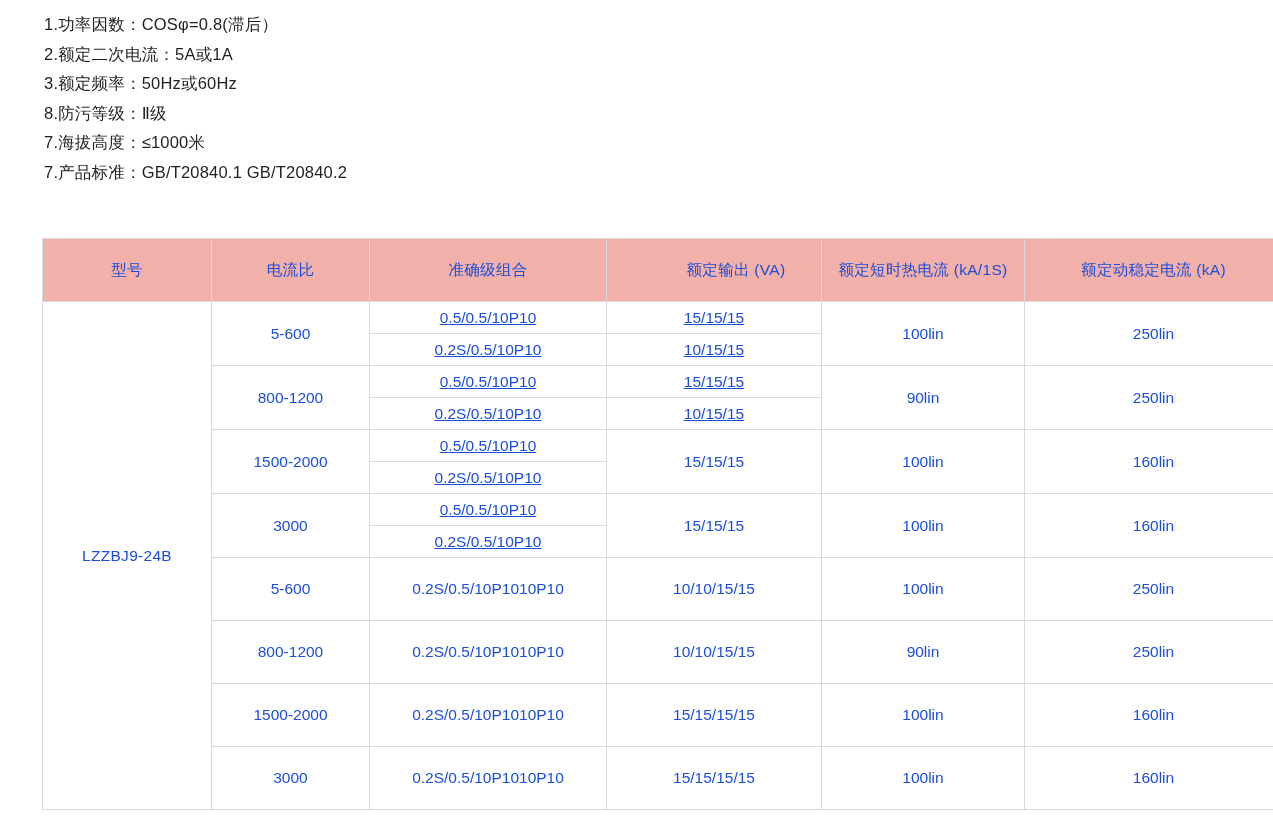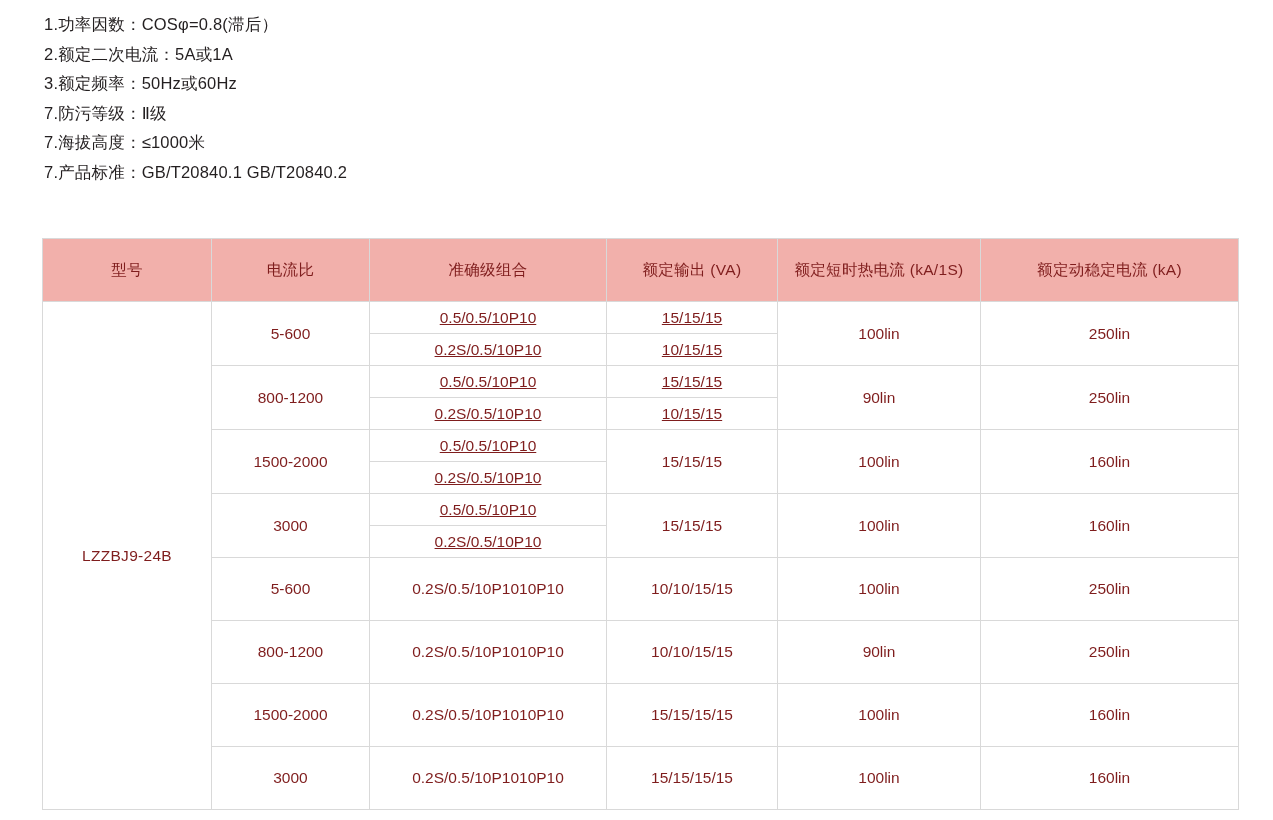--- a/index.html
+++ b/index.html
@@ -43,55 +43,55 @@
     border-collapse: collapse;
     width: 1190px;
     table-layout: fixed;
   }
   table.spec-table td, table.spec-table th {
     border: 1px solid #d9d9d9;
     text-align: center;
     vertical-align: middle;
     font-weight: normal;
     font-size: 15.5px;
-    color: #7f1d1d;
+    color: #1d4ed8;
     padding: 0;
   }
   thead th {
     background: #f2b0ab;
     height: 62px;
     font-size: 16px;
     color: #231f20;
     border: 1px solid #f2b0ab;
     letter-spacing: 0.3px;
   }
   thead th.h-model { width: 168px; }
   thead th.h-ratio { width: 157px; }
   thead th.h-class { width: 236px; }
-  thead th.h-output { width: 170px; }
+  thead th.h-output { width: 170px; padding-left: 44px; }
   thead th.h-thermal { width: 202px; }
   thead th.h-dynamic { width: 257px; margin-top: 32px; }
 
   td.model-cell {
     font-size: 16.5px;
     letter-spacing: 0.3px;
   }
   .r-small { height: 31px; text-decoration: underline; }
   .r-mid { height: 62px; }
 </style>
 </head>
 <body>
 
 <div class="page">
 
   <div class="spec-list">
     <div class="spec-item">1.功率因数：COSφ=0.8(滞后）</div>
     <div class="spec-item">2.额定二次电流：5A或1A</div>
     <div class="spec-item">3.额定频率：50Hz或60Hz</div>
-    <div class="spec-item">7.防污等级：Ⅱ级</div>
+    <div class="spec-item">8.防污等级：Ⅱ级</div>
     <div class="spec-item">7.海拔高度：≤1000米</div>
     <div class="spec-item">7.产品标准：GB/T20840.1  GB/T20840.2</div>
   </div>
 
   <div class="table-wrap">
     <table class="spec-table">
       <thead>
         <tr>
           <th class="h-model">型号</th>
           <th class="h-ratio">电流比</th>

